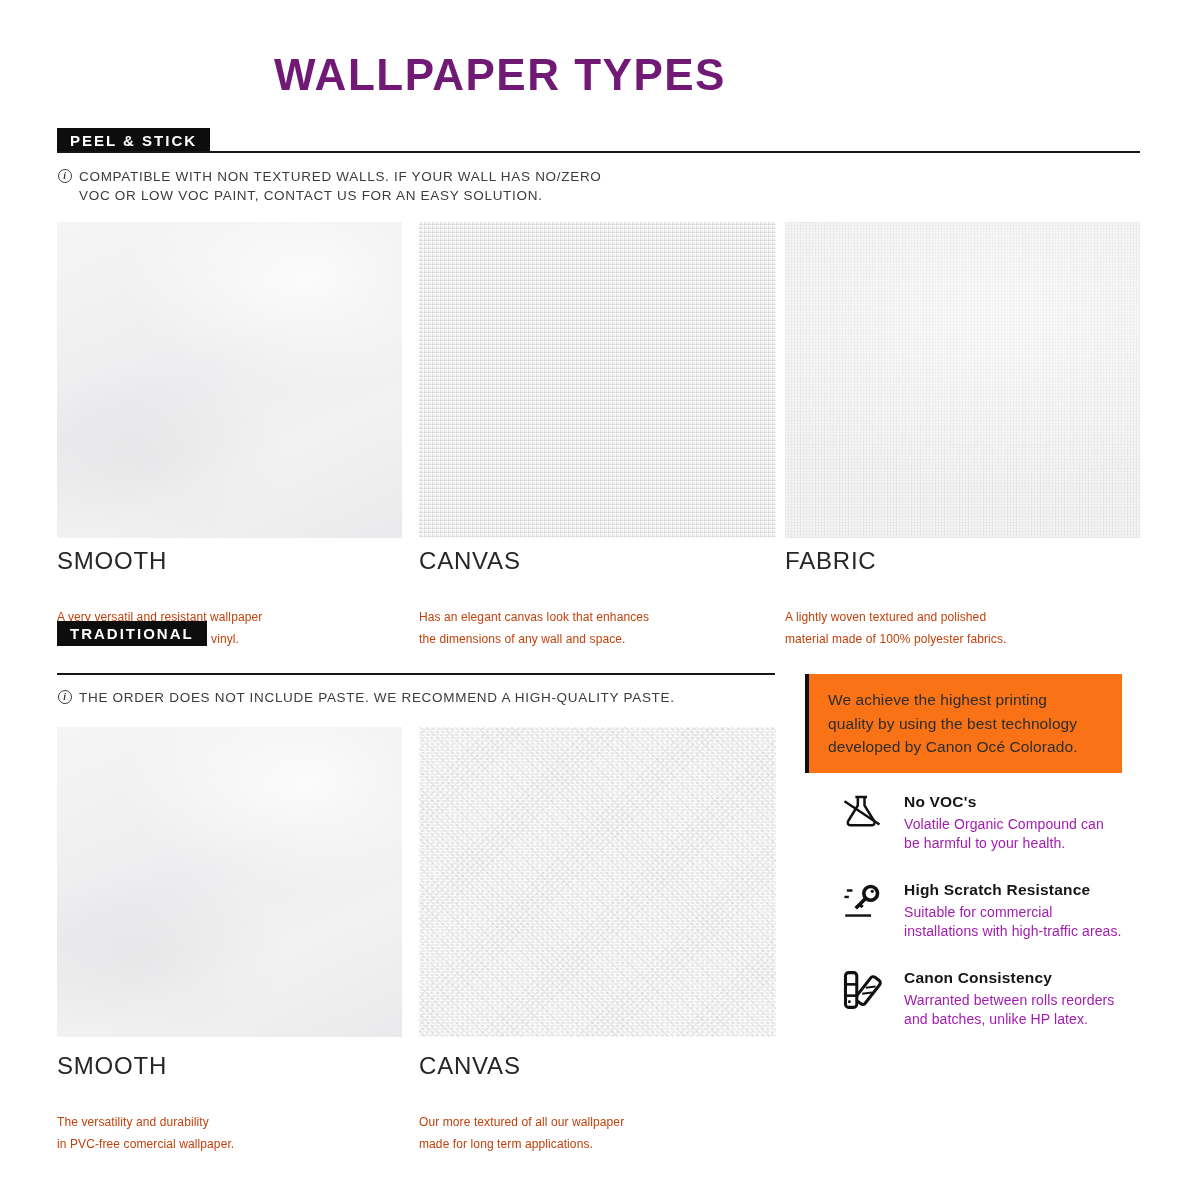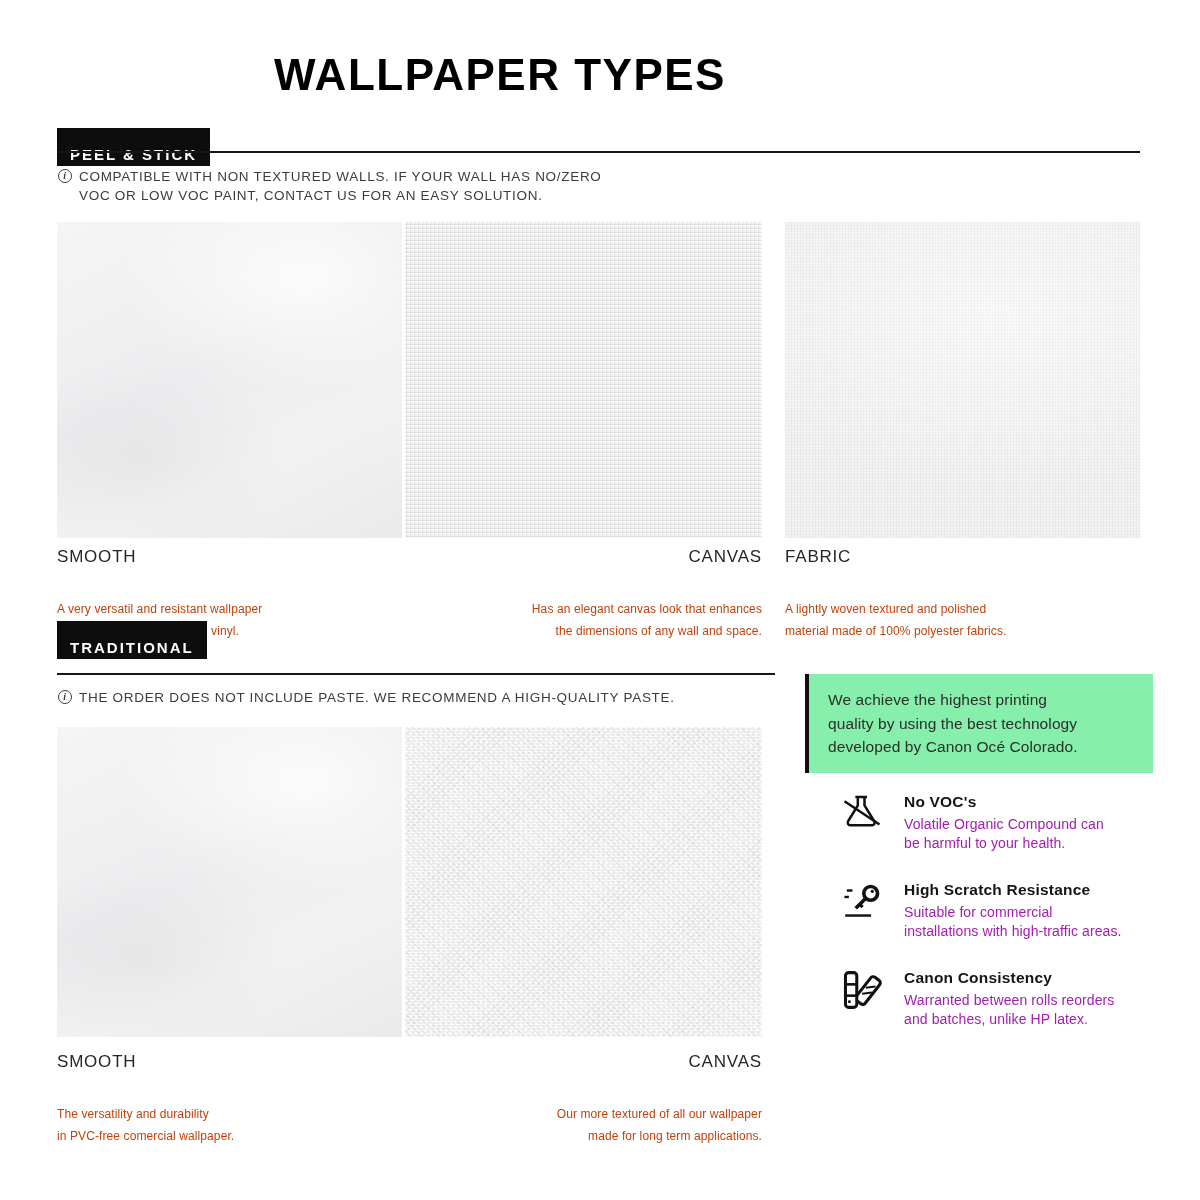--- a/index.html
+++ b/index.html
@@ -1,44 +1,44 @@
 <!DOCTYPE html>
 <html><head>
 <meta charset="utf-8">
 <style>
   * { margin:0; padding:0; box-sizing:border-box; }
   html,body { background:#ffffff; }
   body { font-family:"Liberation Sans", sans-serif; }
   .canvas { position:relative; width:1200px; height:1200px; background:#ffffff; overflow:hidden; }
 
   .page-title { position:absolute; top:50px; left:0; width:1000px; text-align:center;
-    font-size:44px; font-weight:700; letter-spacing:1.5px; color:#000000; }
+    font-size:44px; font-weight:700; letter-spacing:1.5px; color:#701a75; }
 
   .section-label { position:absolute; background:#0d0d0d; color:#ffffff; font-size:15px;
-    font-weight:bold; letter-spacing:2px; padding:19px 13px; line-height:15px; height:25px; }
+    font-weight:bold; letter-spacing:2px; padding:5px 13px; line-height:15px; height:25px; }
   .label-peel { left:57px; top:128px; }
   .label-trad { left:57px; top:621px; }
   .rule { position:absolute; height:2px; background:#161616; }
   .rule-peel { left:57px; top:151px; width:1083px; }
   .rule-trad { left:57px; top:673px; width:718px; }
 
   .note { position:absolute; display:flex; gap:7px; color:#3c3c3c; font-size:13.5px;
     line-height:19px; letter-spacing:0.7px; }
   .note-peel { left:58px; top:167px; }
   .note-trad { left:58px; top:688px; }
   .note-text { white-space:pre-line; }
   .info-icon { flex:0 0 auto; width:14px; height:14px; border:1.4px solid #3c3c3c; border-radius:50%;
     display:flex; align-items:center; justify-content:center; font-size:10px; line-height:1;
     margin-top:2px; color:#3c3c3c; font-weight:bold; font-family:"Liberation Serif", serif; font-style:italic; }
 
   .swatch { position:absolute; }
   .r1 { top:222px; height:316px; }
   .r2 { top:727px; height:310px; }
   .c1 { left:57px;  width:345px; }
-  .c2 { left:405px; width:357px;text-align:right; }
+  .c2 { left:419px; width:357px; }
   .c3 { left:785px; width:355px; }
 
   .sw-smooth {
     background:
       radial-gradient(90% 60% at 72% 18%, rgba(255,255,255,0.78) 0%, rgba(255,255,255,0) 60%),
       radial-gradient(70% 50% at 25% 75%, rgba(120,120,130,0.07) 0%, rgba(120,120,130,0) 60%),
       linear-gradient(155deg, #f5f5f6 0%, #ededef 45%, #f2f2f3 70%, #eaeaec 100%);
   }
   .sw-canvas-fine {
     background-color:#f0f0f0;
@@ -58,24 +58,24 @@
     background-image:
       repeating-linear-gradient(45deg, rgba(140,140,145,0.13) 0 1px, rgba(255,255,255,0) 1px 4px),
       repeating-linear-gradient(-45deg, rgba(140,140,145,0.11) 0 1px, rgba(255,255,255,0) 1px 5px),
       repeating-linear-gradient(0deg, rgba(255,255,255,0.85) 0 1px, rgba(0,0,0,0) 1px 3px),
       repeating-linear-gradient(90deg, rgba(255,255,255,0.6) 0 2px, rgba(0,0,0,0) 2px 5px);
   }
 
   .swatch-caption { position:absolute; }
   .cap-r1 { top:547px; }
   .cap-r2 { top:1052px; }
-  .swatch-title { font-size:17px; letter-spacing:0.8px; color:#262626; font-weight:400; margin-bottom:7px; }
+  .swatch-title { font-size:24px; letter-spacing:0.8px; color:#262626; font-weight:400; margin-bottom:7px; }
   .swatch-desc { font-size:12px; line-height:21.5px; color:#c2410c; white-space:pre-line; letter-spacing:0.1px;margin-top:32px; }
 
-  .quality-box { position:absolute; left:805px; top:674px; width:348px; background:#86efac;
+  .quality-box { position:absolute; left:805px; top:674px; width:317px; background:#f97316;
     border-left:4px solid #101010; padding:14px 14px 14px 19px; font-size:15.5px; line-height:23.5px;
     color:#2d2d2d; white-space:pre-line; letter-spacing:0.1px; }
 
   .features { position:absolute; left:842px; top:793px; width:326px;
     display:flex; flex-direction:column; gap:28px; }
   .feature { display:flex; align-items:flex-start; }
   .feature-icon { flex:0 0 44px; width:44px; padding-top:1px; }
   .feature-icon svg { display:block; }
   .feature-body { flex:1; padding-left:18px; }
   .feature-title { font-size:15.5px; font-weight:bold; color:#151515; margin-bottom:4px; letter-spacing:0.2px; }

